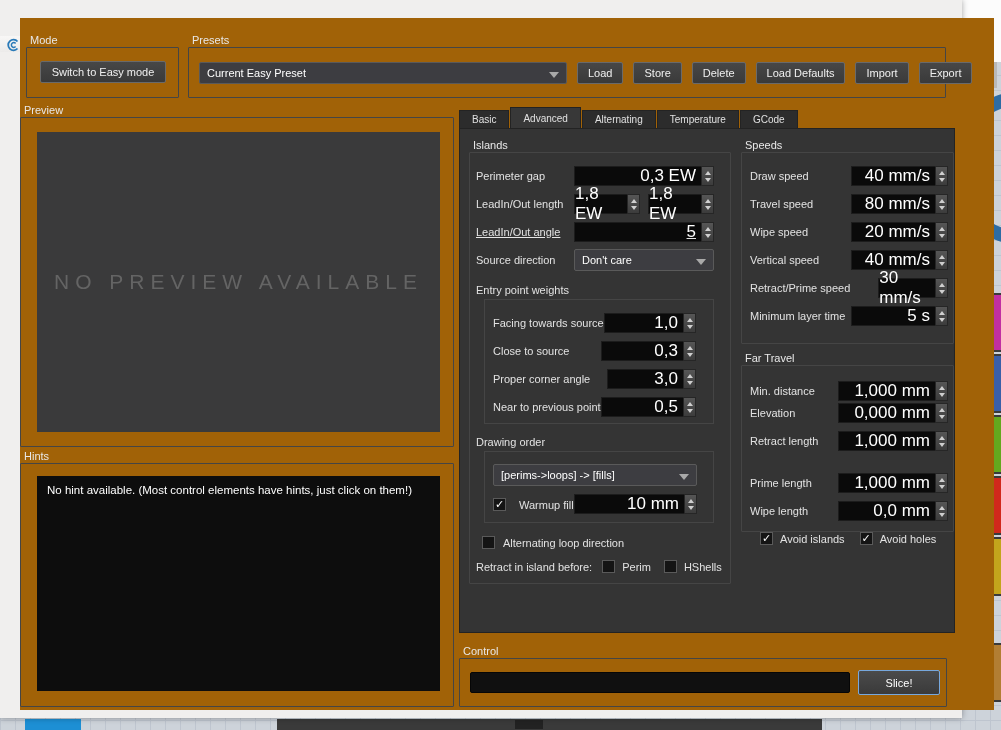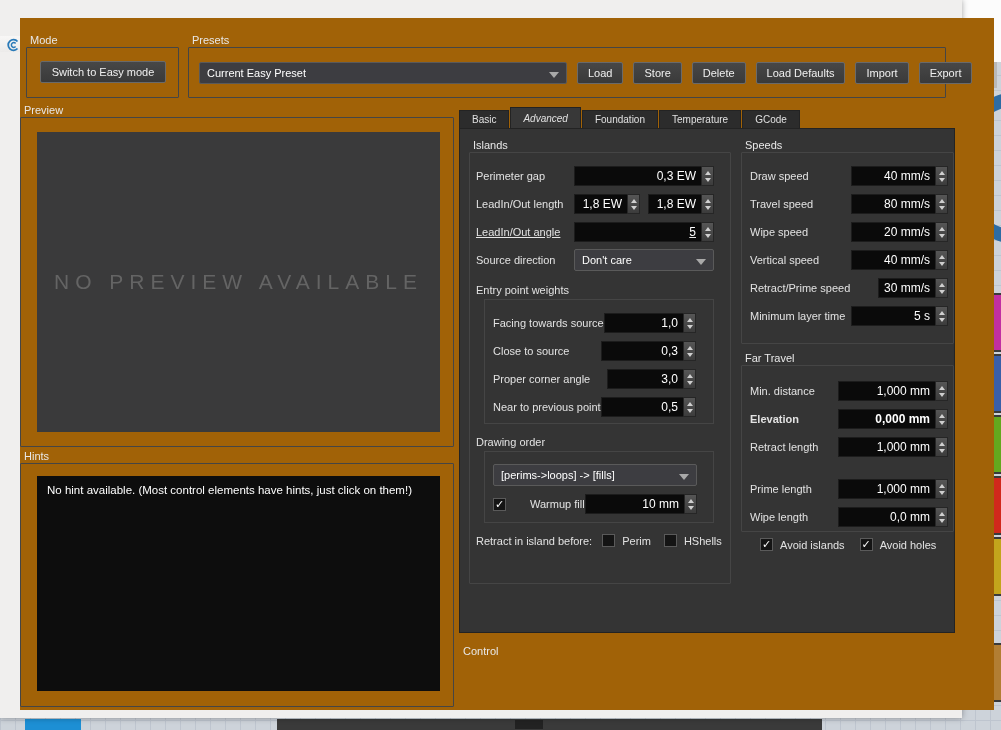--- a/index.html
+++ b/index.html
@@ -47,36 +47,36 @@
   
   .btn{background:linear-gradient(#474747,#3a3a3a);border:1px solid #6a6a6a;border-radius:2px;
     color:#f0f0f0;font-size:11px;height:22px;display:inline-flex;align-items:center;justify-content:center;
     padding:0 10px;box-sizing:border-box;white-space:nowrap;}
   .combo{background:#3d3d41;border:1px solid #5a5a5a;border-radius:2px;height:22px;box-sizing:border-box;
     display:flex;align-items:center;color:#fff;font-size:11px;padding-left:7px;position:relative;}
   .combo .carrow{position:absolute;right:7px;top:9px;width:0;height:0;
     border-left:5px solid transparent;border-right:5px solid transparent;border-top:6px solid #a9a9a9;}
   .spin{display:flex;height:20px;box-sizing:border-box;}
   .spin .val{flex:1;background:#0a0a0a;border:1px solid #1c1c1c;border-right:none;color:#fff;
-    display:flex;align-items:center;justify-content:flex-end;padding-right:5px;font-size:12px;}
+    display:flex;align-items:center;justify-content:flex-end;padding-right:5px;font-size:17px;}
   .spin .btns{width:13px;background:linear-gradient(#565656,#3c3c3c);border:1px solid #262626;
     display:flex;flex-direction:column;align-items:center;justify-content:center;gap:3px;box-sizing:border-box;}
   .tri-up{width:0;height:0;border-left:3px solid transparent;border-right:3px solid transparent;border-bottom:4px solid #cfcfcf;}
   .tri-dn{width:0;height:0;border-left:3px solid transparent;border-right:3px solid transparent;border-top:4px solid #cfcfcf;}
   .cb{width:13px;height:13px;background:#141414;border:1px solid #5a5a5a;box-sizing:border-box;
     display:inline-flex;align-items:center;justify-content:center;color:#fff;font-size:11px;line-height:1;flex:none;}
   .cb.on::after{content:"\2713";}
   .frow{display:flex;align-items:center;justify-content:space-between;height:22px;}
   .flabel{color:#e2e2e2;font-size:11px;white-space:nowrap;}
 
   
   .tabbar{position:absolute;left:0;top:0;height:21px;display:flex;align-items:flex-end;}
   .tab{height:18px;background:#2c2c2c;border:1px solid #232323;border-bottom:none;color:#e0e0e0;
     display:flex;align-items:center;padding:0 12px;margin-right:1px;font-size:10px;box-sizing:border-box;}
-  .tab.sel{height:21px;background:#383838;font-style:italic;}
+  .tab.sel{height:21px;background:#383838;}
   .tabpane{position:absolute;left:0;right:0;top:21px;bottom:0;background:#343434;border:1px solid #232323;box-sizing:border-box;}
 
   .panel-preview{position:absolute;left:16px;top:14px;width:403px;height:300px;background:#3a3a3b;
     display:flex;align-items:center;justify-content:center;}
   .nopreview{color:#646464;font-size:21px;letter-spacing:6px;white-space:nowrap;}
   .panel-hints{position:absolute;left:16px;top:12px;width:403px;height:215px;background:#0d0d0d;
     color:#fff;font-size:11.5px;padding:8px 10px;box-sizing:border-box;}
 
   .progress{flex:1;height:19px;background:#101010;border:1px solid #060606;border-radius:2px;margin:13px 8px 0 10px;}
   .slice-btn{width:80px;height:23px;margin:11px 6px 0 0;border:1px solid #77a8dd;
@@ -224,21 +224,21 @@
         <div class="panel-hints">
           <span>No hint available. (Most control elements have hints, just click on them!)</span>
         </div>
       </div>
     </div>
 
     <div style="position:absolute;left:439px;top:89px;width:496px;height:526px;">
       <div class="tabbar">
         <div class="tab">Basic</div>
         <div class="tab sel">Advanced</div>
-        <div class="tab">Foundation</div>
+        <div class="tab">Alternating</div>
         <div class="tab">Temperature</div>
         <div class="tab">GCode</div>
       </div>
       <div class="tabpane">
 
         <div class="group" style="left:9px;top:10px;width:262px;height:445px;">
           <span class="gtitle">Islands</span>
           <div class="gbox" style="padding:0 16px 0 6px;">
             <div class="frow" style="margin-top:12px;">
               <span class="flabel">Perimeter gap</span>
@@ -331,34 +331,38 @@
               </div>
             </div>
 
             <div class="flabel" style="margin:12px 0 0 0;">Drawing order</div>
             <div style="margin:3px 0 0 8px;height:72px;border:1px solid #454545;box-sizing:border-box;padding:0 16px 0 8px;">
               <div class="combo" style="margin-top:12px;">
                 <span>[perims-&gt;loops] -&gt; [fills]</span>
                 <span class="carrow"></span>
               </div>
               <div class="frow" style="margin-top:7px;">
-                <span style="display:flex;align-items:center;gap:24px;">
+                <span style="display:flex;align-items:flex-end;gap:13px;">
                   <span class="cb on"></span>
                   <span class="flabel">Warmup fill</span>
                 </span>
                 <div class="spin" style="width:128px;">
                   <span class="val">10 mm</span>
                   <span class="btns">
                       <i class="tri-up"></i>
                       <i class="tri-dn"></i>
                     </span>
                 </div>
               </div>
             </div>
 
+            <div style="display:flex;align-items:center;gap:8px;margin:13px 0 0 6px;">
+              <span class="cb"></span>
+              <span class="flabel">Alternating loop direction</span>
+            </div>
             <div style="display:flex;align-items:center;gap:7px;margin:11px 0 0 0;">
               <span class="flabel">Retract in island before:</span>
               <span class="cb" style="margin-left:3px;"></span>
               <span class="flabel">Perim</span>
               <span class="cb" style="margin-left:6px;"></span>
               <span class="flabel">HShells</span>
             </div>
           </div>
         </div>
 
@@ -434,21 +438,21 @@
             <div class="frow" style="margin-top:14px;">
               <span class="flabel">Min. distance</span>
               <div class="spin" style="width:110px;">
                 <span class="val">1,000 mm</span>
                 <span class="btns">
                     <i class="tri-up"></i>
                     <i class="tri-dn"></i>
                   </span>
               </div>
             </div>
-            <div class="frow" style="margin-top:6px;font-weight:bold;">
+            <div class="frow" style="">
               <span class="flabel">Elevation</span>
               <div class="spin" style="width:110px;">
                 <span class="val">0,000 mm</span>
                 <span class="btns">
                     <i class="tri-up"></i>
                     <i class="tri-dn"></i>
                   </span>
               </div>
             </div>
             <div class="frow" style="margin-top:6px;">
@@ -488,16 +492,20 @@
               <span class="flabel">Avoid holes</span>
             </div>
           </div>
         </div>
 
       </div>
     </div>
 
     <div class="group" style="left:439px;top:627px;width:488px;height:62px;">
       <span class="gtitle">Control</span>
+      <div class="gbox" style="display:flex;align-items:flex-start;">
+        <div class="progress"></div>
+        <div class="slice-btn">Slice!</div>
+      </div>
     </div>
 
   </div>
 </div>
 
 </body></html>

